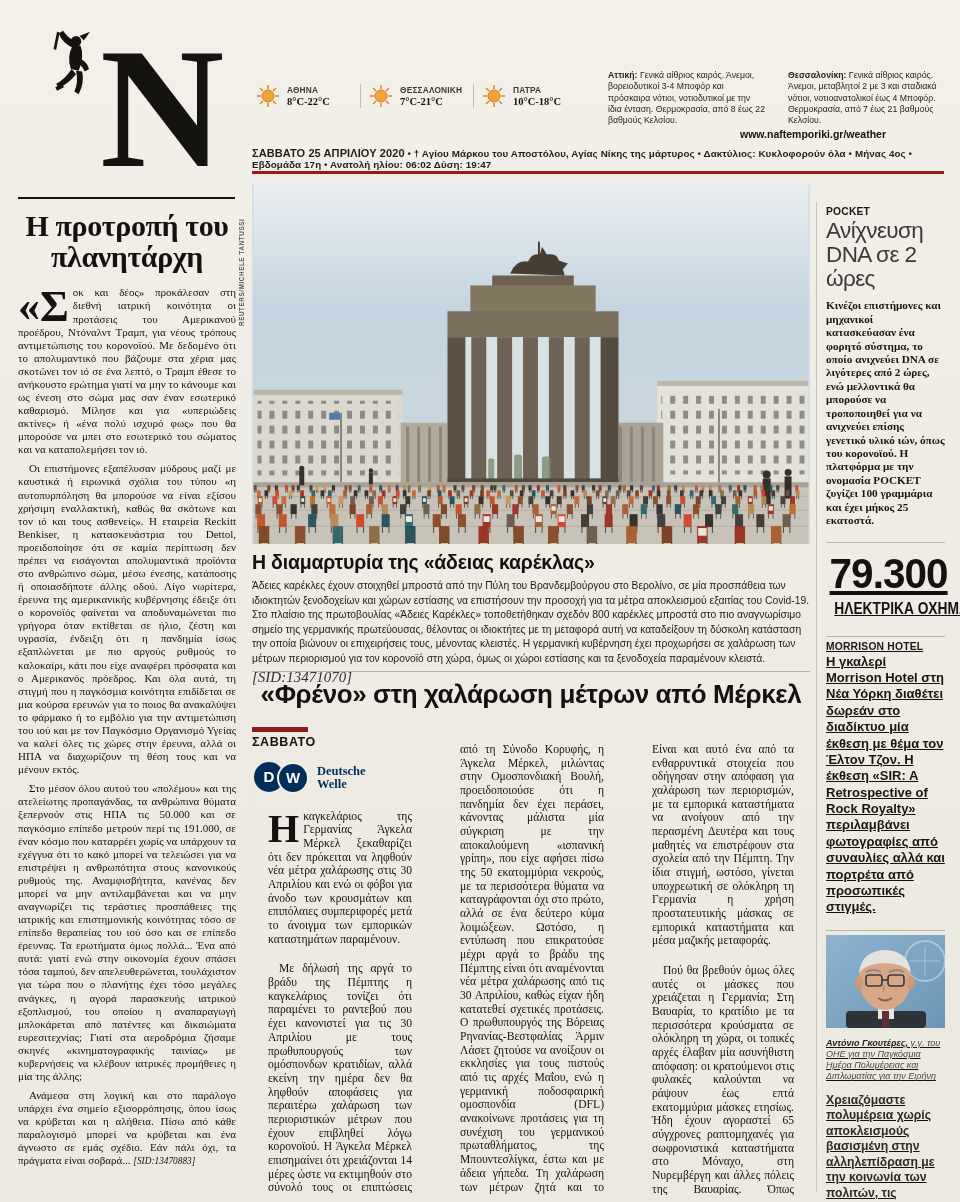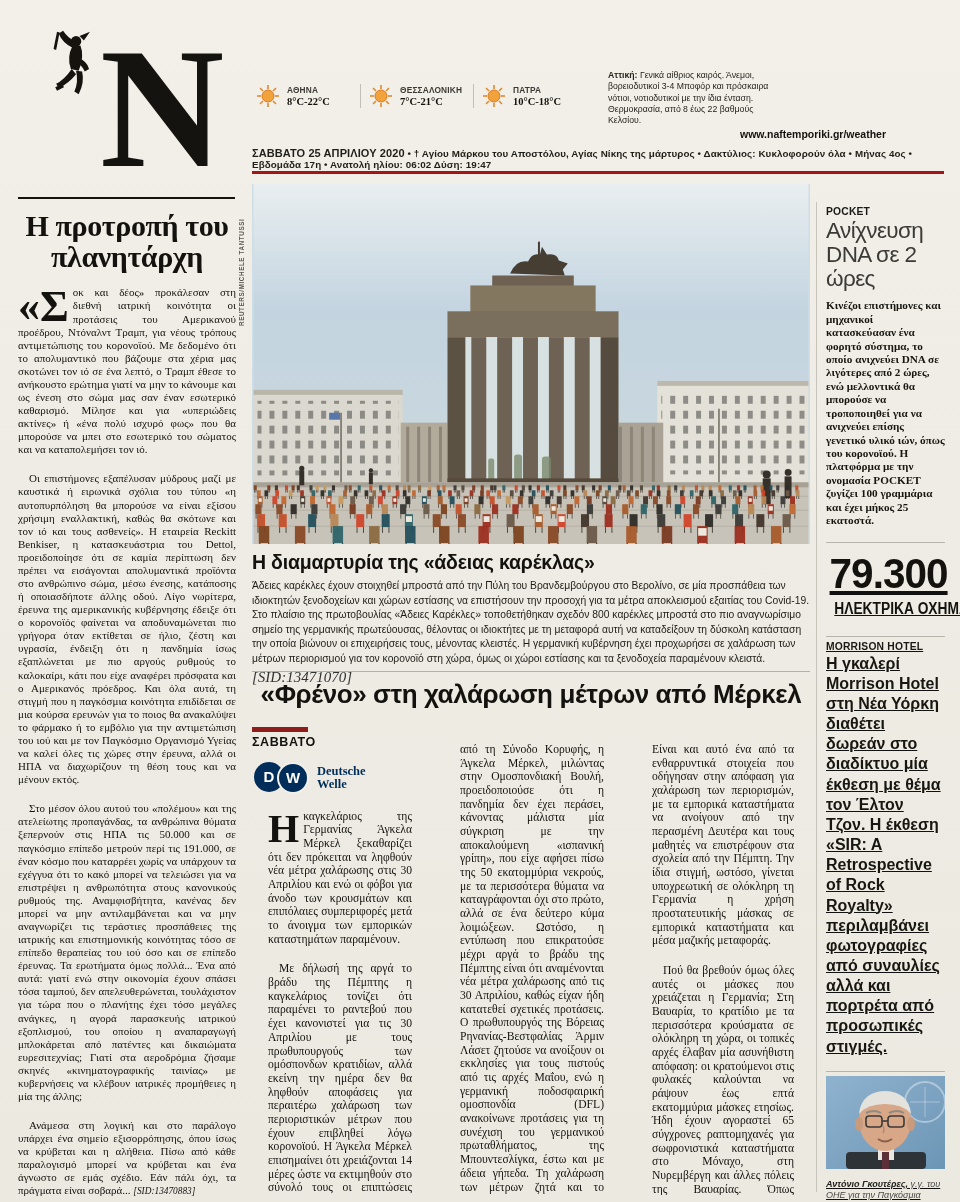--- a/index.html
+++ b/index.html
@@ -48,31 +48,31 @@
   .dw-circle.w{margin-left:-7px;border:2px solid #f3f0ea;width:28px;height:28px;}
   .dw-name{font-size:12.5px;font-weight:bold;color:#002d5a;line-height:1.05;}
   .dropcap{float:left;font-family:"Liberation Serif",serif;font-weight:bold;line-height:.82;padding:3px 4px 0 0;}
   .dc-left{font-size:44px;}
   .dc-main{font-size:40px;}
   
   .left-col{position:absolute;left:18px;top:206px;width:218px;height:990px;overflow:hidden;}
   .left-title{font-family:"Liberation Serif",serif;font-weight:bold;font-size:30px;line-height:1.04;text-align:center;color:#14120e;letter-spacing:-.4px;margin:4px 0 14px 0;}
   .left-body{font-family:"Liberation Serif",serif;font-size:11px;line-height:1.19;text-align:justify;color:#14120e;}
   .left-body p{margin:0;}
-  .left-body p + p{text-indent:11px;margin-top:16px;}
+  .left-body p + p{text-indent:11px;margin-top:6px;}
   .sid-inline{font-style:italic;font-size:9.3px;}
   
   .side-rule{position:absolute;left:816px;top:202px;width:1px;height:990px;background:#c6c3ba;}
   .sidebar{position:absolute;left:826px;top:200px;width:119px;}
   .sb-section{padding:6px 0 10px 0;}
   .sb-section + .sb-section{border-top:1px solid #b7b4ac;margin-top:4px;padding-top:4px;text-decoration:underline;}
   .sb-kicker{font-size:10.3px;font-weight:bold;color:#1b1916;letter-spacing:.2px;margin-bottom:2px;}
   .sb-title{font-size:22.5px;line-height:1.07;color:#3b3a37;letter-spacing:-.6px;margin-bottom:8px;}
   .sb-body-serif{font-family:"Liberation Serif",serif;font-weight:bold;font-size:11.2px;line-height:1.2;color:#181611;}
-  .sb-body-sans{font-weight:bold;font-size:16px;line-height:1.26;color:#181611;}
+  .sb-body-sans{font-weight:bold;font-size:13px;line-height:1.26;color:#181611;}
   .stat-number{font-size:43px;font-weight:bold;color:#14120e;text-align:center;transform:scaleX(.94);letter-spacing:-1px;margin:2px 0 0 0;}
   .stat-label{font-size:16px;font-weight:bold;text-align:center;transform:scaleX(.86);white-space:nowrap;color:#14120e;margin:2px 0 4px 0;}
   .stat-sub{font-size:10.2px;font-weight:bold;text-align:center;line-height:1.3;color:#1b1916;}
   .gut-photo{width:119px;height:93px;margin-bottom:6px;}
   .gut-caption{font-family:"Liberation Sans",sans-serif;font-style:italic;font-size:9px;line-height:1.25;color:#4a4843;margin-bottom:10px;}
   .gut-caption b{color:#23211d;}
   .gut-quote{font-size:12.2px;font-weight:bold;line-height:1.27;color:#2d2b27;}
 </style>
 </head>
 <body>
@@ -151,20 +151,21 @@
       </svg>
       <div>
           <div class="w-name">ΠΑΤΡΑ</div>
       <div class="w-temps">10°C-18°C</div>
         </div>
     </div>
   </div>
 
   <div class="w-regions">
     <div class="w-region"><b>Αττική:</b><span> Γενικά αίθριος καιρός. Άνεμοι, βορειοδυτικοί 3-4 Μποφόρ και πρόσκαιρα νότιοι, νοτιοδυτικοί με την ίδια ένταση. Θερμοκρασία, από 8 έως 22 βαθμούς Κελσίου.</span></div>
+    <div class="w-region"><b>Θεσσαλονίκη:</b><span> Γενικά αίθριος καιρός. Άνεμοι, μεταβλητοί 2 με 3 και σταδιακά νότιοι, νοτιοανατολικοί έως 4 Μποφόρ. Θερμοκρασία, από 7 έως 21 βαθμούς Κελσίου.</span></div>
   </div>
   <div class="w-url">www.naftemporiki.gr/weather</div>
 
   <div class="dateline"><span class="dt">ΣΑΒΒΑΤΟ 25 ΑΠΡΙΛΙΟΥ 2020</span><span> • † Αγίου Μάρκου του Αποστόλου, Αγίας Νίκης της μάρτυρος • Δακτύλιος: Κυκλοφορούν όλα • Μήνας 4ος • Εβδομάδα 17η • Ανατολή ηλίου: 06:02 Δύση: 19:47</span></div>
 
   <div class="left-col">
     <div class="left-title">Η προτροπή του πλανητάρχη</div>
     <div class="left-body">
       <p><span class="dropcap dc-left">«Σ</span><span>οκ και δέος» προκάλεσαν στη διεθνή ιατρική κοινότητα οι προτάσεις του Αμερικανού προέδρου, Ντόναλντ Τραμπ, για νέους τρόπους αντιμετώπισης του κορονοϊού. Με δεδομένο ότι το απολυμαντικό που βάζουμε στα χέρια μας σκοτώνει τον ιό σε ένα λεπτό, ο Τραμπ έθεσε το ανήκουστο ερώτημα γιατί να μην το κάνουμε και ως ένεση στο σώμα μας σαν έναν εσωτερικό καθαρισμό. Μίλησε και για «υπεριώδεις ακτίνες» ή «ένα πολύ ισχυρό φως» που θα μπορούσε να μπει στο εσωτερικό του σώματος και να καταπολεμήσει τον ιό.</span></p>
       <p>Οι επιστήμονες εξαπέλυσαν μύδρους μαζί με καυστικά ή ειρωνικά σχόλια του τύπου «η αυτοπυρπόληση θα μπορούσε να είναι εξίσου χρήσιμη εναλλακτική, καθώς θα σκότωνε και τον ιό και τους ασθενείς». Η εταιρεία Reckitt Benkiser, η κατασκευάστρια του Dettol, προειδοποίησε ότι σε καμία περίπτωση δεν πρέπει να εισάγονται απολυμαντικά προϊόντα στο ανθρώπινο σώμα, μέσω ένεσης, κατάποσης ή οποιασδήποτε άλλης οδού. Λίγο νωρίτερα, έρευνα της αμερικανικής κυβέρνησης έδειξε ότι ο κορονοϊός φαίνεται να αποδυναμώνεται πιο γρήγορα όταν εκτίθεται σε ήλιο, ζέστη και υγρασία, ένδειξη ότι η πανδημία ίσως εξαπλώνεται με πιο αργούς ρυθμούς το καλοκαίρι, κάτι που είχε αναφέρει πρόσφατα και ο Αμερικανός πρόεδρος. Και όλα αυτά, τη στιγμή που η παγκόσμια κοινότητα επιδίδεται σε μια κούρσα ερευνών για το ποιος θα ανακαλύψει το φάρμακο ή το εμβόλιο για την αντιμετώπιση του ιού και με τον Παγκόσμιο Οργανισμό Υγείας να καλεί όλες τις χώρες στην έρευνα, αλλά οι ΗΠΑ να διαχωρίζουν τη θέση τους και να μένουν εκτός.</p>

